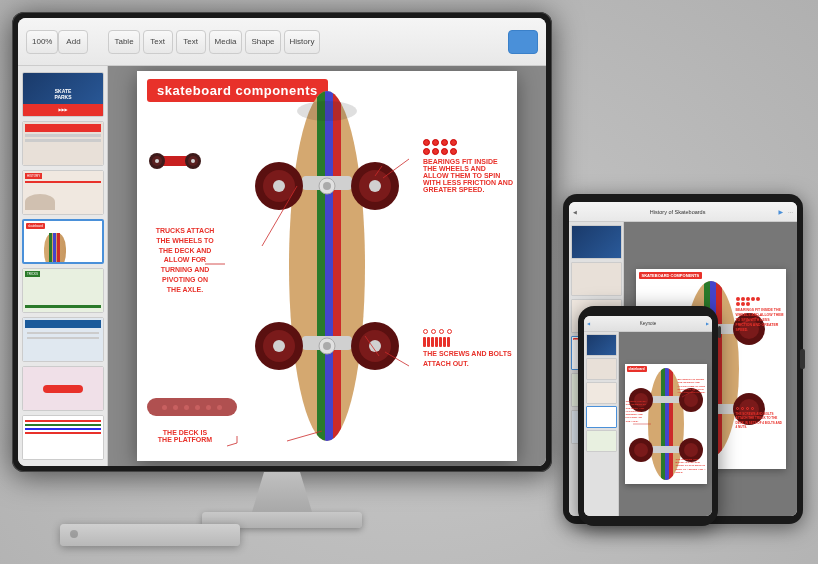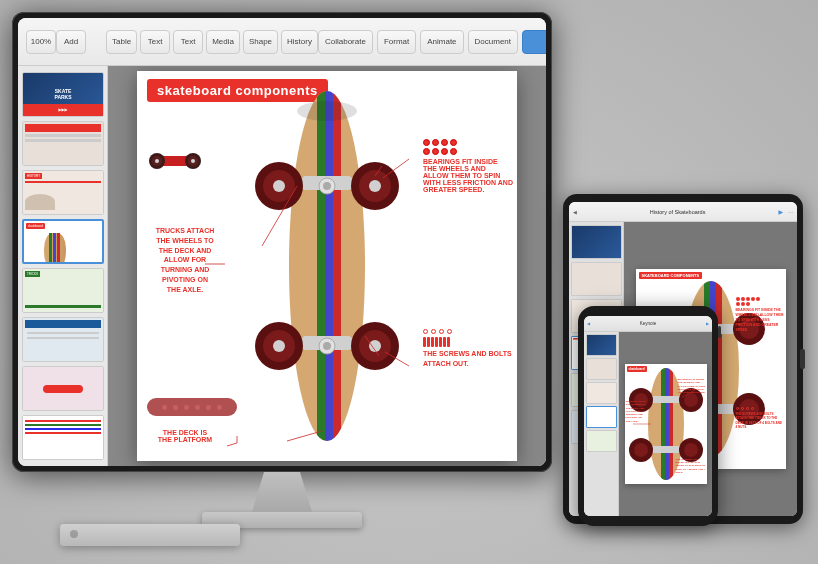--- a/index.html
+++ b/index.html
@@ -465,34 +465,20 @@
                 <span>Media</span>
               </div>
             <div class="toolbar-btn">
                 <span>Shape</span>
               </div>
             <div class="toolbar-btn">
                 <span>History</span>
               </div>
           </div>
           <div class="toolbar-spacer"></div>
-          <div class="toolbar-right">
-            <div class="toolbar-right-btn">
-                <span>Collaborate</span>
-              </div>
-            <div class="toolbar-right-btn">
-                <span>Format</span>
-              </div>
-            <div class="toolbar-right-btn">
-                <span>Animate</span>
-              </div>
-            <div class="toolbar-right-btn">
-                <span>Document</span>
-              </div>
-          </div>
           <div class="toolbar-btn" style="background:#4a90d9;color:#fff;border-color:#3a80c9;margin-left:4px;">
             
           </div>
         </div>
 
         <div class="keynote-body">
 
           <div class="slides-panel">
 
             <div class="slide-thumb">

